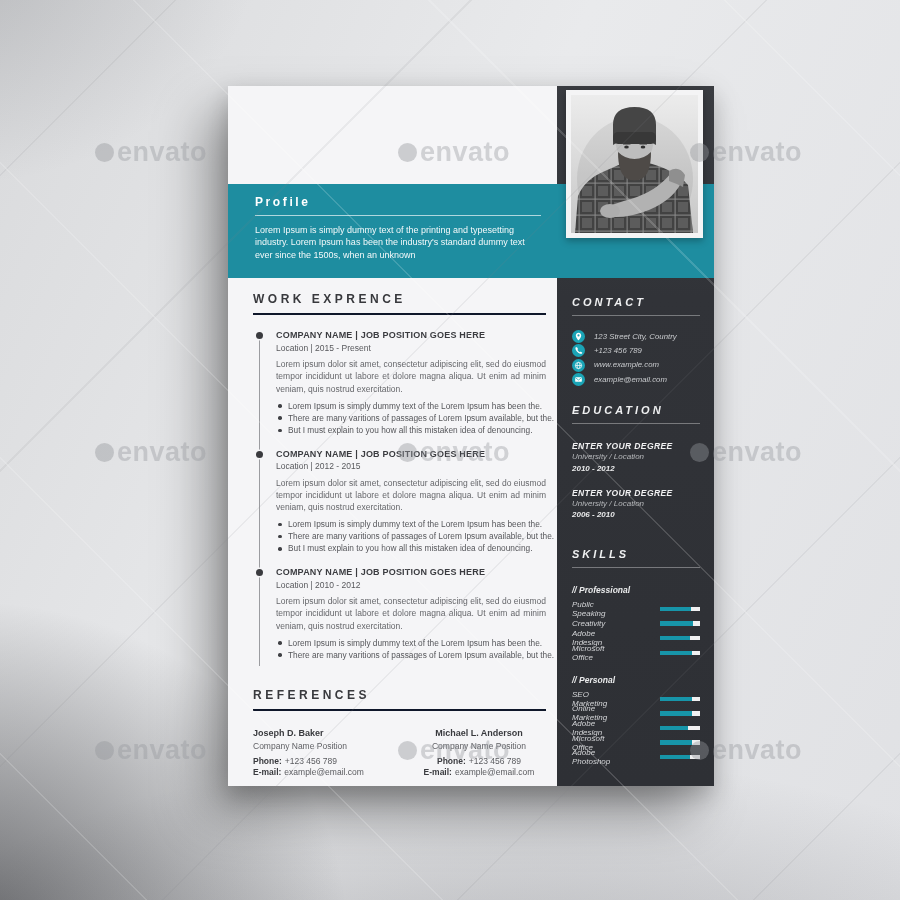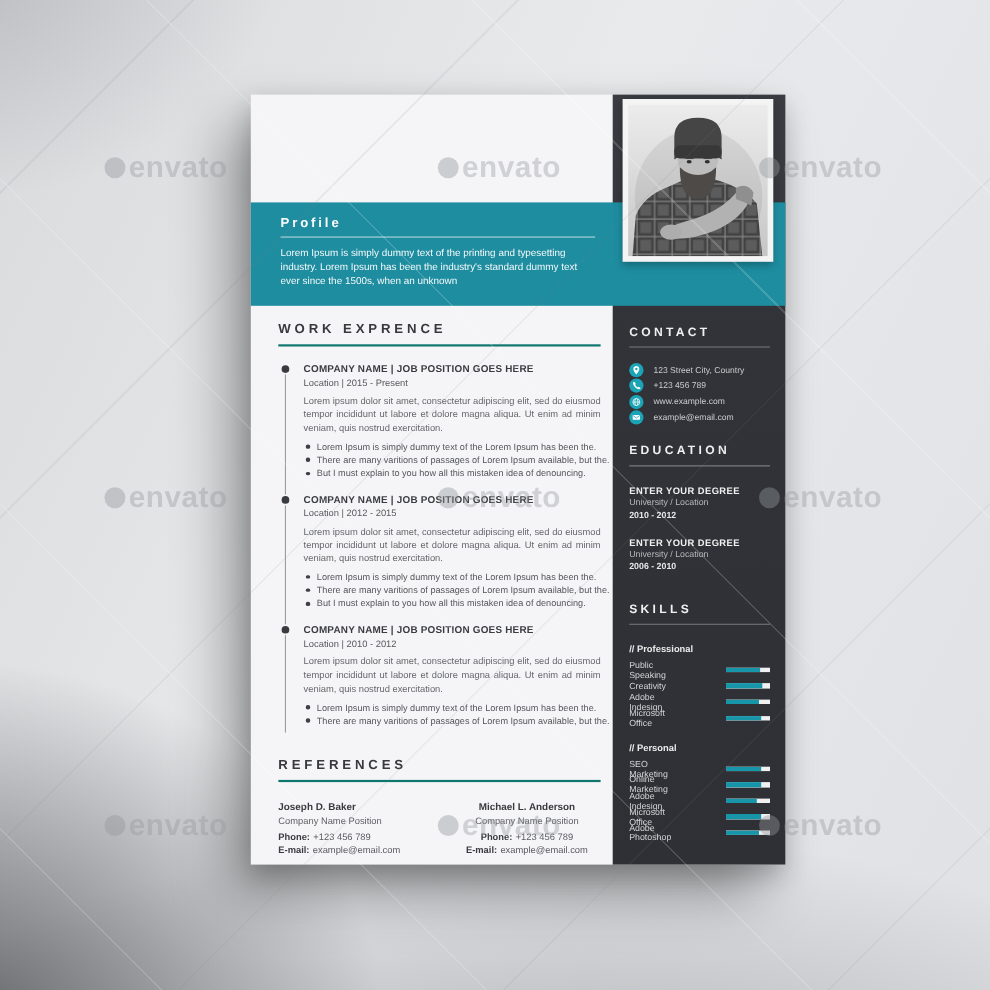--- a/index.html
+++ b/index.html
@@ -21,21 +21,21 @@
     position:absolute;left:228px;top:86px;width:486px;height:700px;
     background:#f5f5f7;
     box-shadow:-22px 28px 48px rgba(0,0,0,.34), 0 10px 22px rgba(0,0,0,.22);
   }
   
   .sidebar{
     position:absolute;right:0;top:0;width:157px;height:700px;
     background:linear-gradient(180deg,#3a3c41 0%,#313338 30%,#2e3035 100%);
     z-index:1;
   }
-  .sb{position:absolute;left:15px;right:14px;}
+  .sb{position:absolute;left:15px;right:14px;font-style:italic;}
   .sb-contact{top:210px;}
   .sb-education{top:318px;}
   .sb-skills{top:462px;}
   .sb h3{
     margin:0;font-size:11px;font-weight:600;letter-spacing:3px;color:#eff0f1;
     padding-bottom:7px;border-bottom:1px solid rgba(255,255,255,.35);
   }
   .contact-list{list-style:none;margin:14px 0 0;padding:0;}
   .contact-list li{display:flex;align-items:center;gap:9px;margin-bottom:1.5px;height:12.8px;}
   .cicon{
@@ -71,21 +71,21 @@
     box-shadow:0 3px 7px rgba(0,0,0,.28);
   }
   .photo svg{display:block;width:127px;height:138px;}
   
   .who{position:absolute;left:25px;top:44px;z-index:2;}
   .who h1{margin:0;font-size:23px;letter-spacing:1.2px;color:#28292d;font-weight:800;}
   .who h1 .ln{font-weight:400;color:#4a4b4f;}
   .role{margin-top:4px;font-size:10.5px;font-weight:700;letter-spacing:2.4px;color:#3b3c40;}
   .mhead{
     margin:0;font-size:12px;font-weight:600;letter-spacing:3.5px;color:#38393d;
-    padding-bottom:7px;border-bottom:2px solid #0f766e;
+    padding-bottom:7px;border-bottom:2px solid #0f172a;
   }
   .work{position:absolute;left:25px;top:206px;width:293px;z-index:2;}
   .entries{position:relative;margin-top:15px;padding-left:23px;}
   .tline{position:absolute;left:6px;top:6px;width:1px;height:330px;background:#9b9ca0;}
   .entry{position:relative;margin-bottom:12.5px;}
   .dot{
     position:absolute;left:-20px;top:2px;width:7px;height:7px;border-radius:50%;
     background:#3a3b3f;box-shadow:0 0 0 1.5px #f5f5f7;
   }
   .entry h4{margin:0;font-size:9px;font-weight:700;color:#3b3c40;letter-spacing:.2px;}

